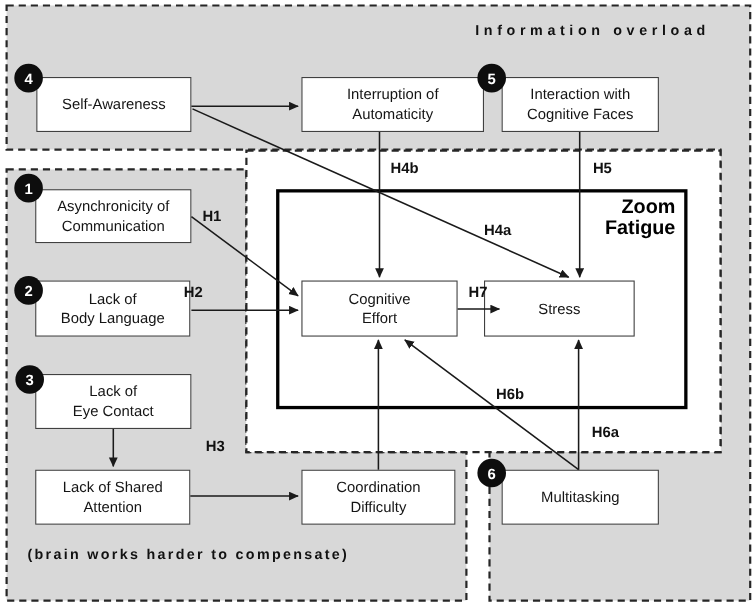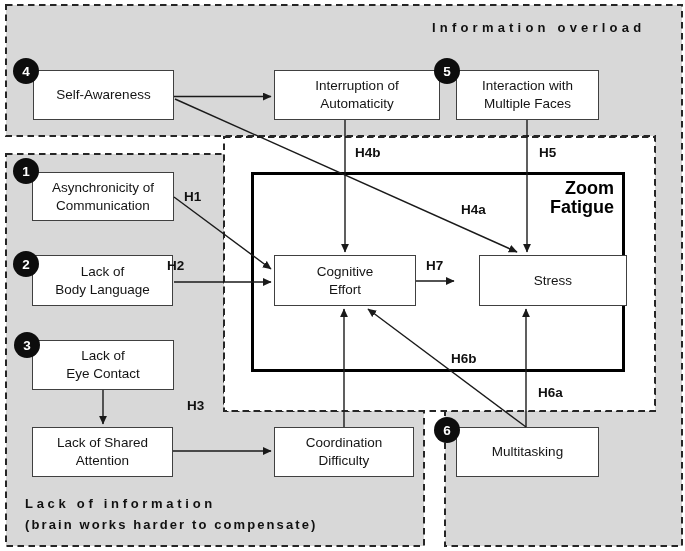--- a/index.html
+++ b/index.html
@@ -51,21 +51,21 @@
 
   <div class="node" style="left:33px;top:70px;width:141px;height:50px">
     <span>Self-Awareness</span>
   </div>
   <div class="node" style="left:274px;top:70px;width:166px;height:50px">
     <span>Interruption of</span>
     <span>Automaticity</span>
   </div>
   <div class="node" style="left:456px;top:70px;width:143px;height:50px">
     <span>Interaction with</span>
-    <span>Multiple Faces</span>
+    <span>Cognitive Faces</span>
   </div>
   <div class="node" style="left:32px;top:172px;width:142px;height:49px">
     <span>Asynchronicity of</span>
     <span>Communication</span>
   </div>
   <div class="node" style="left:32px;top:255px;width:141px;height:51px">
     <span>Lack of</span>
     <span>Body Language</span>
   </div>
   <div class="node" style="left:32px;top:340px;width:142px;height:50px">
@@ -80,45 +80,44 @@
     <span>Coordination</span>
     <span>Difficulty</span>
   </div>
   <div class="node" style="left:456px;top:427px;width:143px;height:50px">
     <span>Multitasking</span>
   </div>
   <div class="node" style="left:274px;top:255px;width:142px;height:51px">
     <span>Cognitive</span>
     <span>Effort</span>
   </div>
-  <div class="node" style="left:479px;top:255px;width:148px;height:51px">
+  <div class="node" style="left:440px;top:255px;width:137px;height:51px">
     <span>Stress</span>
   </div>
 
   <div class="badge" style="left:13px;top:158px">1</div>
   <div class="badge" style="left:13px;top:251px">2</div>
   <div class="badge" style="left:14px;top:332px">3</div>
   <div class="badge" style="left:13px;top:58px">4</div>
   <div class="badge" style="left:434px;top:58px">5</div>
   <div class="badge" style="left:434px;top:417px">6</div>
 
   <div class="region-title">Information overload</div>
   <div class="zf-title">
     <div>Zoom</div>
     <div>Fatigue</div>
   </div>
   <div class="lack-title">
-    <div class="l1">Lack of information</div>
     <div class="l2">(brain works harder to compensate)</div>
   </div>
 
   <div class="hlabel" style="left:184px;top:189px">H1</div>
   <div class="hlabel" style="left:167px;top:258px">H2</div>
   <div class="hlabel" style="left:187px;top:398px">H3</div>
-  <div class="hlabel" style="left:461px;top:202px">H4a</div>
+  <div class="hlabel" style="left:440px;top:202px">H4a</div>
   <div class="hlabel" style="left:355px;top:145px">H4b</div>
   <div class="hlabel" style="left:539px;top:145px">H5</div>
   <div class="hlabel" style="left:538px;top:385px">H6a</div>
   <div class="hlabel" style="left:451px;top:351px">H6b</div>
   <div class="hlabel" style="left:426px;top:258px">H7</div>
 
   <svg id="layer-arrows" class="layer" width="685" height="551" viewBox="0 0 685 551">
     <defs>
       <marker id="ah" markerWidth="10" markerHeight="9" refX="8.2" refY="4" orient="auto" markerUnits="userSpaceOnUse">
         <path d="M0,0 L8.8,4 L0,8 Z" fill="#1a1a1a"></path>

